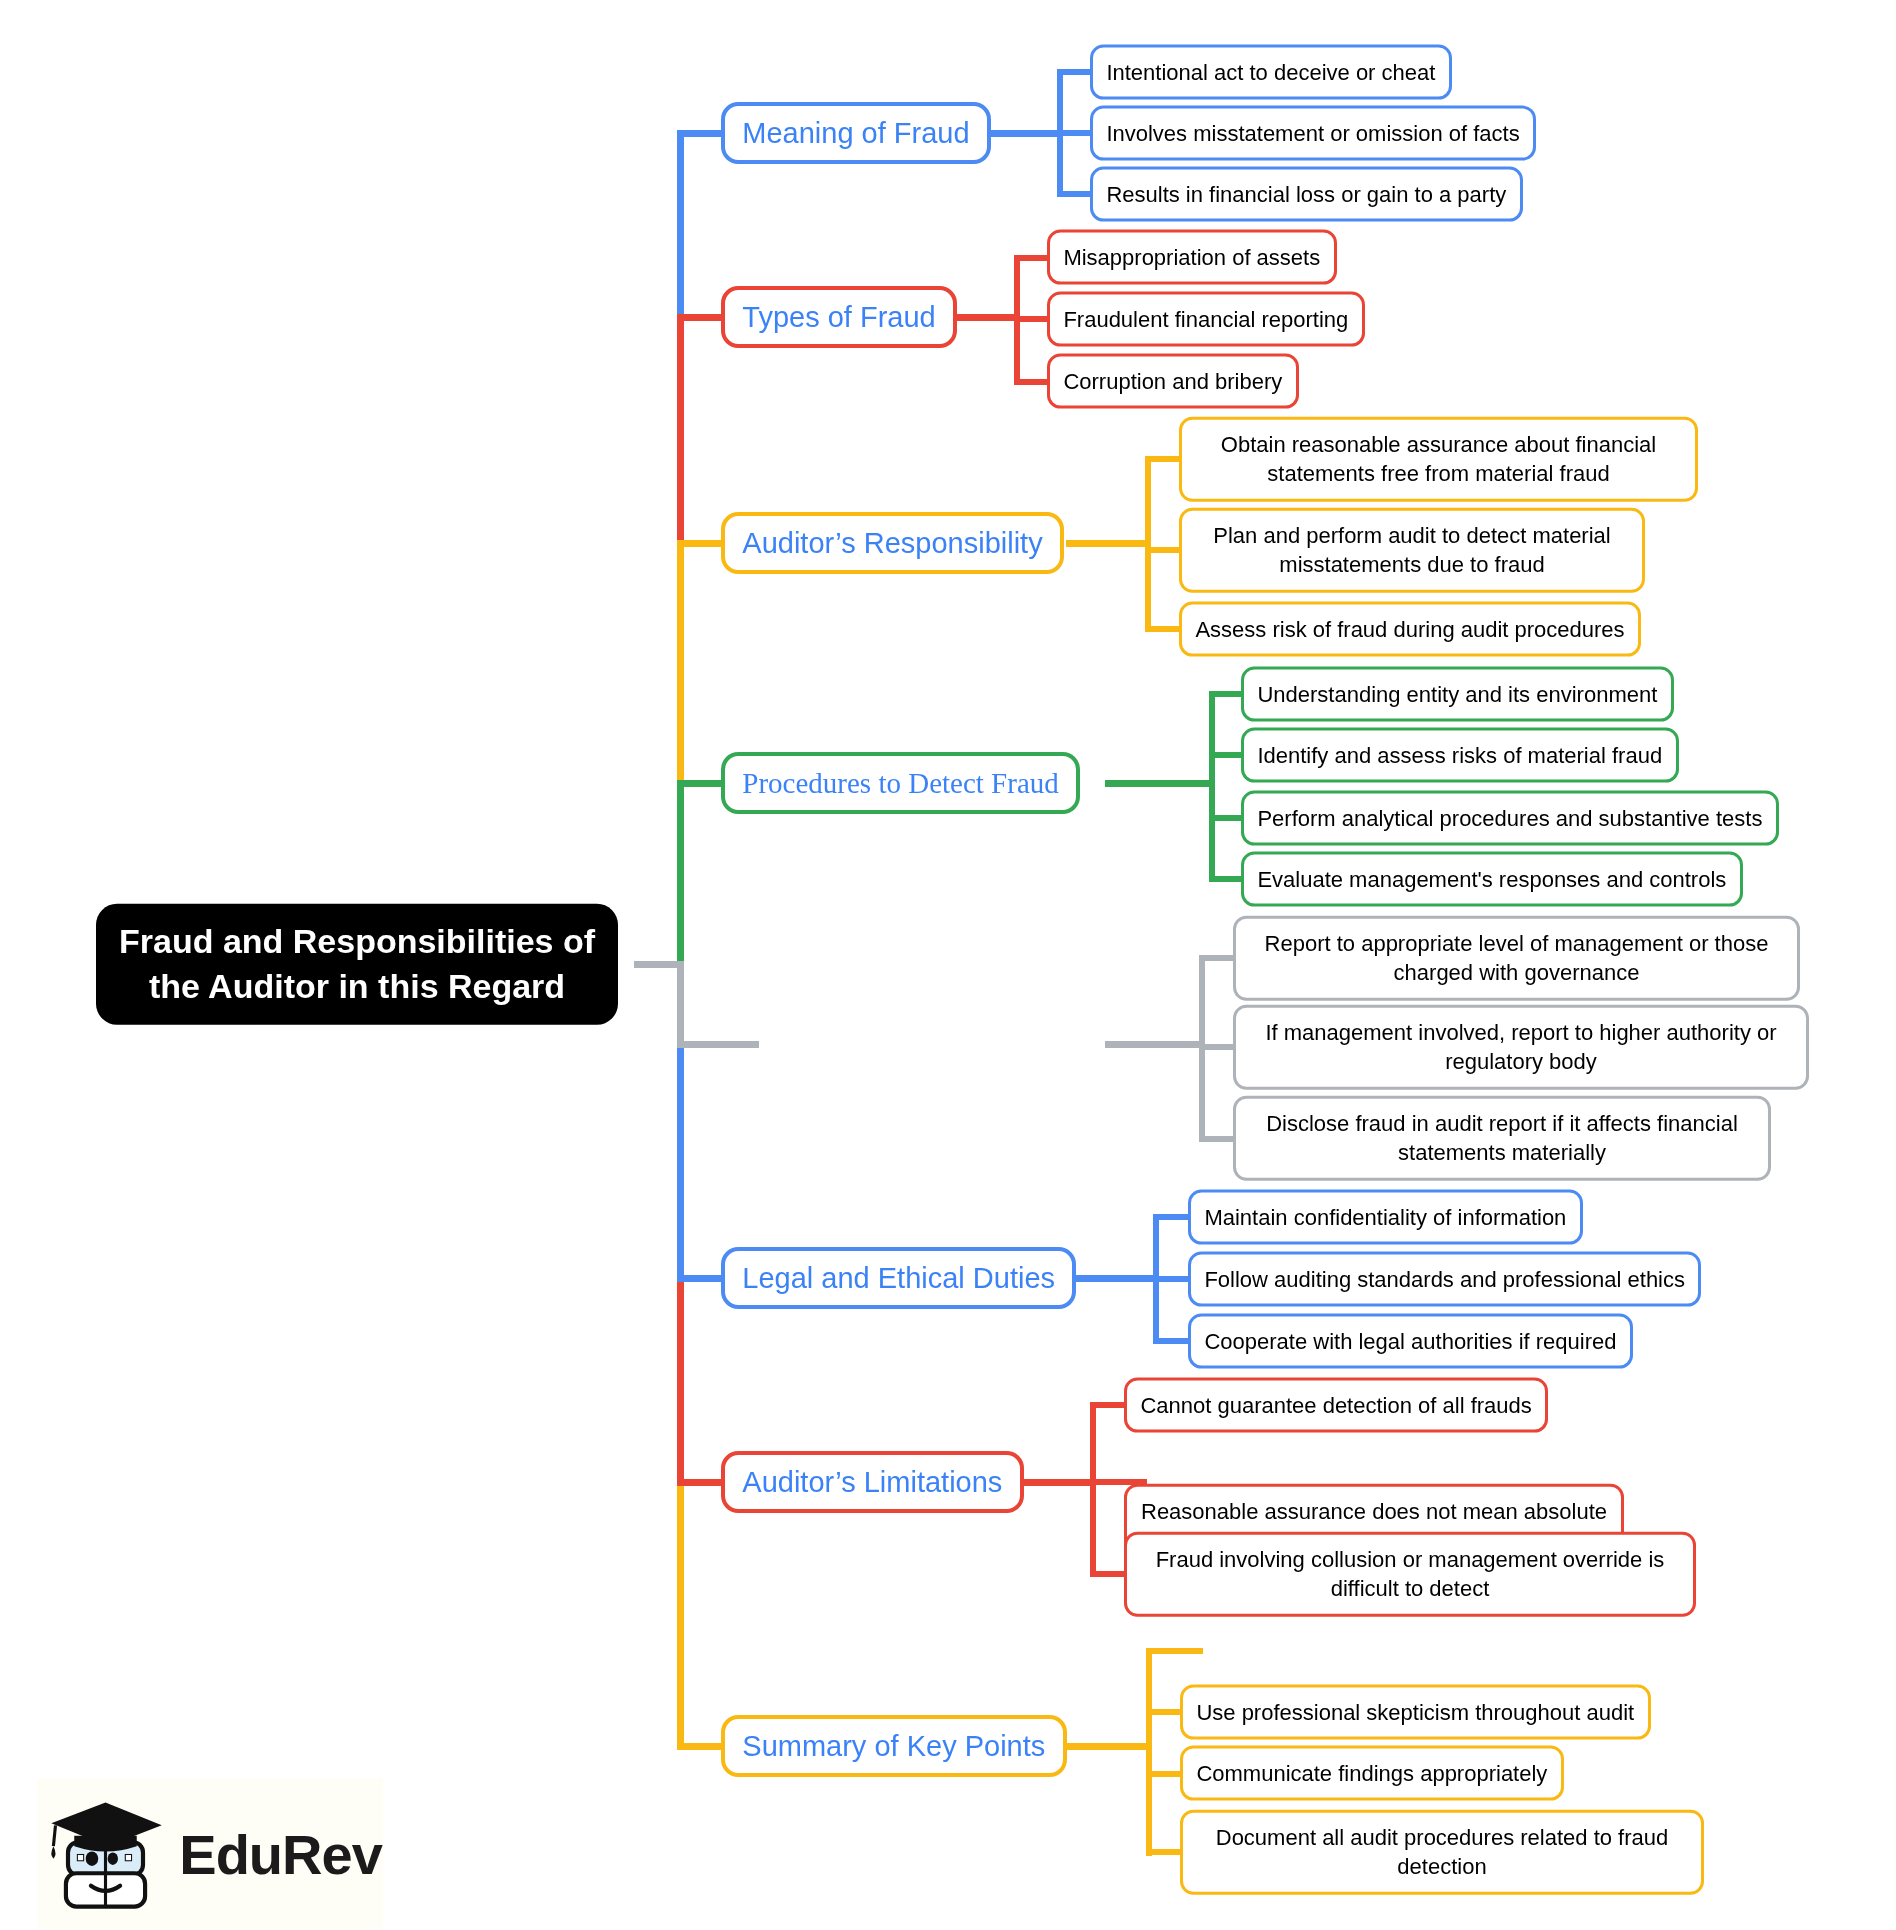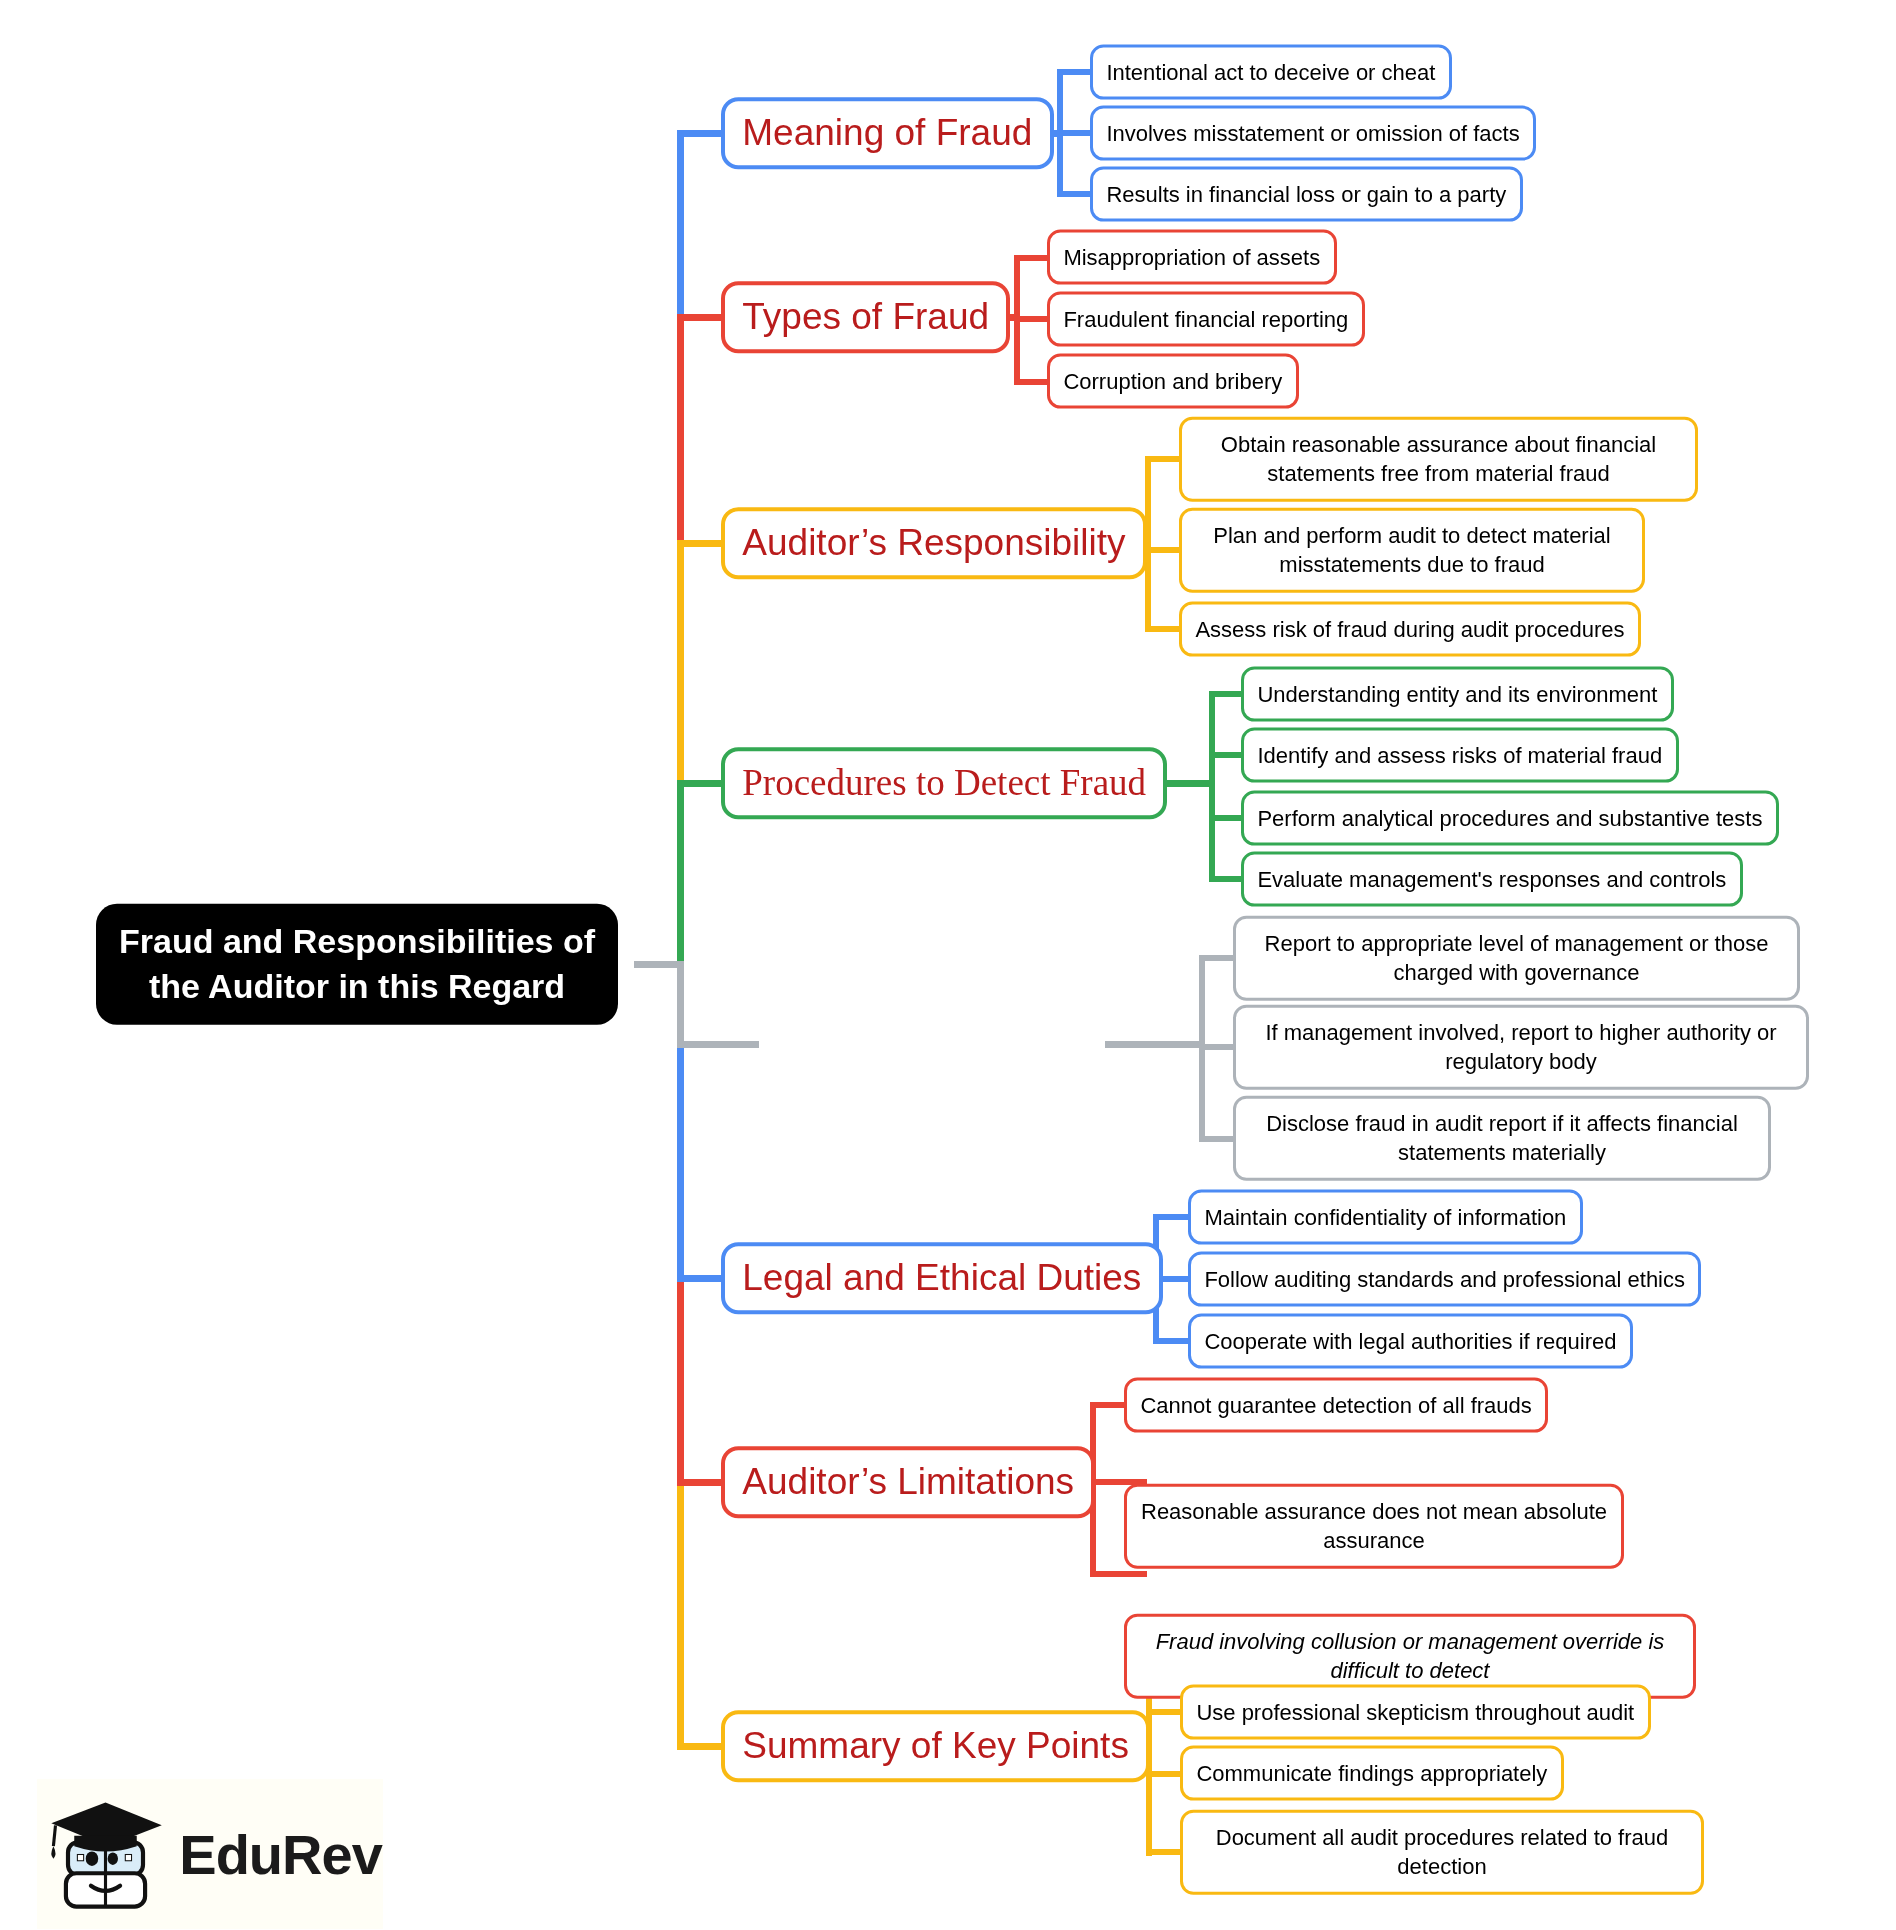--- a/index.html
+++ b/index.html
@@ -27,24 +27,24 @@
     position:absolute;z-index:3;
     background:#000000;color:#ffffff;
     border-radius:21px;
     padding:15.4px 23px;
     font-size:34px;font-weight:bold;line-height:1.32;
     text-align:center;white-space:nowrap;
     transform:translateY(-50%);
   }
   .topic{
     position:absolute;z-index:2;
-    background:#ffffff;color:#b91c1c;
+    background:#ffffff;color:#3b82f6;
     border-radius:17.3px;
     padding:9.6px 17.3px;
-    font-size:37px;line-height:1.2;
+    font-size:29px;line-height:1.2;
     white-space:nowrap;
     transform:translateY(-50%);
     text-align:center;
   }
   .topic.b-blue{border:4.8px solid #4C8BF4;}
   .topic.b-red{border:4.8px solid #E94435;}
   .topic.b-yellow{border:4.8px solid #F9B912;}
   .topic.b-green{border:4.8px solid #34A853;}
   .topic.b-gray{border:4.8px solid #ADB3B9;}
   .child{
@@ -159,21 +159,21 @@
   <div class="child b-blue" style="left:1188px;top:1341px;">Cooperate with legal authorities if required</div>
 
   <div class="ln h red" style="left:1018px;top:1479px;width:78px;"></div>
   <div class="ln vs red" style="left:1090px;top:1402px;height:175px;"></div>
   <div class="ln hs red" style="left:1090px;top:1402px;width:57px;"></div>
   <div class="ln hs red" style="left:1090px;top:1479px;width:57px;"></div>
   <div class="ln hs red" style="left:1090px;top:1571px;width:57px;"></div>
   <div class="topic b-red" style="left:721px;top:1482px;">Auditor’s Limitations</div>
   <div class="child b-red" style="left:1124px;top:1405px;">Cannot guarantee detection of all frauds</div>
   <div class="child b-red multi" style="left:1124px;top:1482px;width:500px;margin-top:44px;">Reasonable assurance does not mean absolute assurance</div>
-  <div class="child b-red multi" style="left:1124px;top:1656px;width:572px;font-style:italic;">Fraud involving collusion or management override is difficult to detect</div>
+  <div class="child b-red multi" style="left:1124px;top:1574px;width:572px;">Fraud involving collusion or management override is difficult to detect</div>
 
   <div class="ln h yellow" style="left:1047px;top:1743px;width:105px;"></div>
   <div class="ln vs yellow" style="left:1146px;top:1648px;height:208px;"></div>
   <div class="ln hs yellow" style="left:1146px;top:1648px;width:57px;"></div>
   <div class="ln hs yellow" style="left:1146px;top:1709px;width:57px;"></div>
   <div class="ln hs yellow" style="left:1146px;top:1771px;width:57px;"></div>
   <div class="ln hs yellow" style="left:1146px;top:1849px;width:57px;"></div>
   <div class="topic b-yellow" style="left:721px;top:1746px;">Summary of Key Points</div>
   <div class="child b-yellow" style="left:1180px;top:1712px;">Use professional skepticism throughout audit</div>
   <div class="child b-yellow" style="left:1180px;top:1773px;">Communicate findings appropriately</div>

